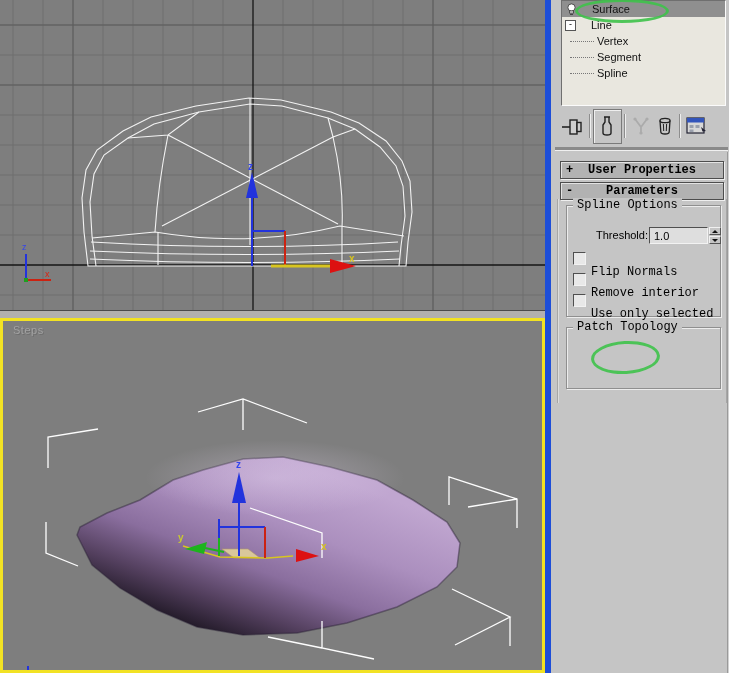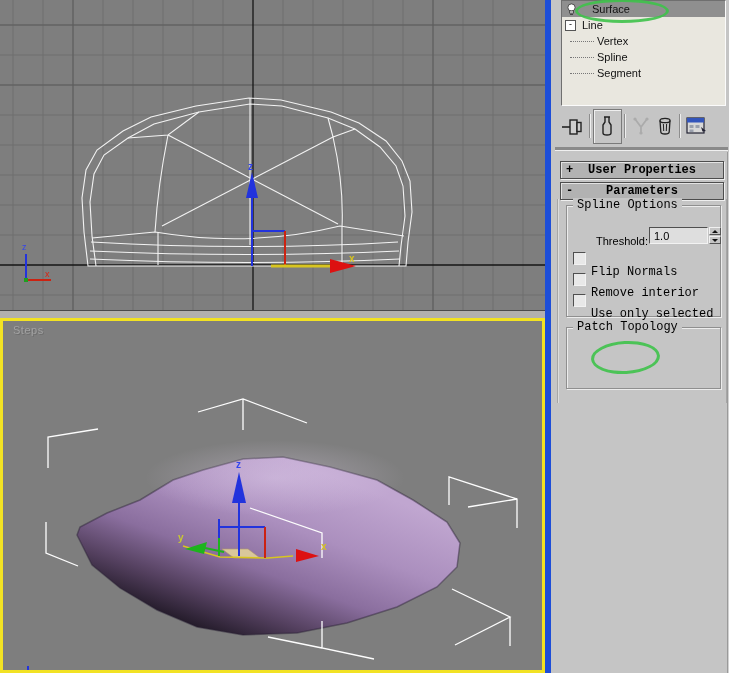--- a/index.html
+++ b/index.html
@@ -46,21 +46,21 @@
   .rollout .toggle{position:absolute;left:5px;top:0;}
   .ro-body-frame{position:absolute;left:6px;top:199px;width:168px;height:204px;
                  border-left:1px solid #a6a6a6;border-right:1px solid #a6a6a6;
                  box-shadow:inset 1px 0 0 #dcdcdc, 1px 0 0 #dcdcdc;}
 
   .group{position:absolute;border:1px solid #8f8f8f;
          box-shadow:inset 1px 1px 0 #ececec, 1px 1px 0 #ececec;}
   .group-title{position:absolute;top:-8px;left:6px;background:#c5c5c5;padding:0 4px;
                font-family:"Liberation Mono",monospace;font-size:12px;color:#000000;white-space:nowrap;}
   .spin-row{position:absolute;height:17px;}
-  .spin-row label{position:absolute;top:8px;font-size:11px;color:#000;margin-left:32px;}
+  .spin-row label{position:absolute;top:2px;font-size:11px;color:#000;margin-left:32px;}
   .field{position:absolute;top:0;height:15px;background:#dedede;border:1px solid;
          border-color:#4f4f4f #f2f2f2 #f2f2f2 #4f4f4f;font-size:11px;padding:0 0 0 4px;
          font-family:"Liberation Sans",sans-serif;color:#000;}
   .spinner{position:absolute;top:0;width:12px;height:17px;}
   .spinbtn{position:absolute;left:0;width:12px;height:8px;background:#c5c5c5;border:1px solid;
            border-color:#f0f0f0 #555 #555 #f0f0f0;box-sizing:border-box;}
   .spinbtn.up{top:0;} .spinbtn.dn{top:9px;}
   .spinbtn i{position:absolute;left:2px;width:0;height:0;border-left:3px solid transparent;
              border-right:3px solid transparent;}
   .spinbtn.up i{top:2px;border-bottom:3px solid #111;}
@@ -214,33 +214,33 @@
       <div class="srow sel">
         <svg class="bulb" width="11" height="13" viewBox="0 0 11 13">
           <circle cx="5.5" cy="4.5" r="3.6" fill="#fff" stroke="#333" stroke-width="0.8"></circle>
           <rect x="3.6" y="8" width="3.8" height="2" fill="#fff" stroke="#333" stroke-width="0.8"></rect>
           <line x1="4" y1="11.5" x2="7" y2="11.5" stroke="#333" stroke-width="0.8"></line>
         </svg>
         <span class="lbl" style="left:30px">Surface</span>
       </div>
       <div class="srow">
         <span class="expbox">-</span>
-        <span class="lbl" style="left:20px">Line</span>
+        <span class="lbl" style="left:29px">Line</span>
       </div>
       <div class="srow">
         <span class="dots"></span>
         <span class="lbl" style="left:35px">Vertex</span>
       </div>
       <div class="srow">
         <span class="dots"></span>
-        <span class="lbl" style="left:35px">Spline</span>
+        <span class="lbl" style="left:35px">Segment</span>
       </div>
       <div class="srow">
         <span class="dots"></span>
-        <span class="lbl" style="left:35px">Segment</span>
+        <span class="lbl" style="left:35px">Spline</span>
       </div>
     </div>
 
     <div class="stk-toolbar">
       <svg class="ticon" style="left:10px" width="24" height="20" viewBox="0 0 24 20">
         <line x1="1" y1="11" x2="9" y2="11" stroke="#222" stroke-width="1.6"></line>
         <rect x="9" y="4" width="7" height="14" fill="#cfcfcf" stroke="#222" stroke-width="1.4"></rect>
         <rect x="16" y="6.5" width="4" height="9" fill="#cfcfcf" stroke="#222" stroke-width="1.4"></rect>
       </svg>
       <span class="tsep" style="left:38px"></span>

